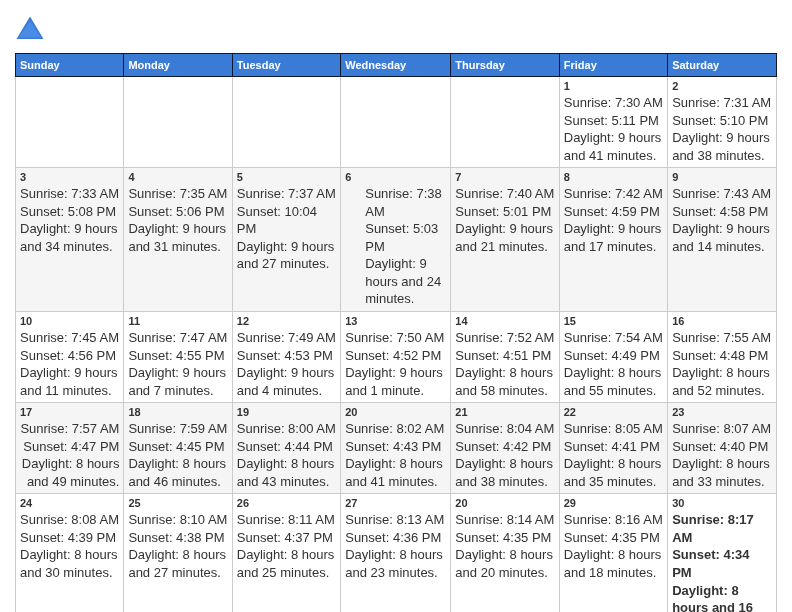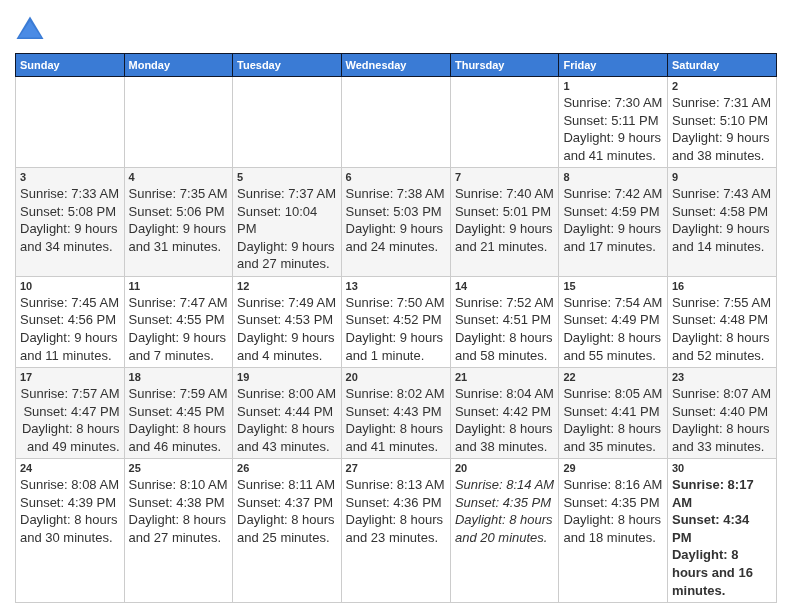--- a/index.html
+++ b/index.html
@@ -166,21 +166,21 @@
 Daylight: 9 hours and 31 minutes.</div>
           </td>
           <td>
             <span class="day-num">5</span>
             <div class="day-info" style="white-space: pre-line;">Sunrise: 7:37 AM
 Sunset: 10:04 PM
 Daylight: 9 hours and 27 minutes.</div>
           </td>
           <td>
             <span class="day-num">6</span>
-            <div class="day-info" style="white-space: pre-line;">Sunrise: 7:38 AM
+            <div class="day-info" style="white-space: pre-line; margin-left: 20px;">Sunrise: 7:38 AM
 Sunset: 5:03 PM
 Daylight: 9 hours and 24 minutes.</div>
           </td>
           <td>
             <span class="day-num">7</span>
             <div class="day-info" style="white-space: pre-line;">Sunrise: 7:40 AM
 Sunset: 5:01 PM
 Daylight: 9 hours and 21 minutes.</div>
           </td>
           <td>
@@ -304,21 +304,21 @@
 Daylight: 8 hours and 25 minutes.</div>
           </td>
           <td>
             <span class="day-num">27</span>
             <div class="day-info" style="white-space: pre-line;">Sunrise: 8:13 AM
 Sunset: 4:36 PM
 Daylight: 8 hours and 23 minutes.</div>
           </td>
           <td>
             <span class="day-num">20</span>
-            <div class="day-info" style="white-space: pre-line; font-style: italic;">Sunrise: 8:14 AM
+            <div class="day-info" style="white-space: pre-line;">Sunrise: 8:14 AM
 Sunset: 4:35 PM
 Daylight: 8 hours and 20 minutes.</div>
           </td>
           <td>
             <span class="day-num">29</span>
             <div class="day-info" style="white-space: pre-line;">Sunrise: 8:16 AM
 Sunset: 4:35 PM
 Daylight: 8 hours and 18 minutes.</div>
           </td>
           <td>

